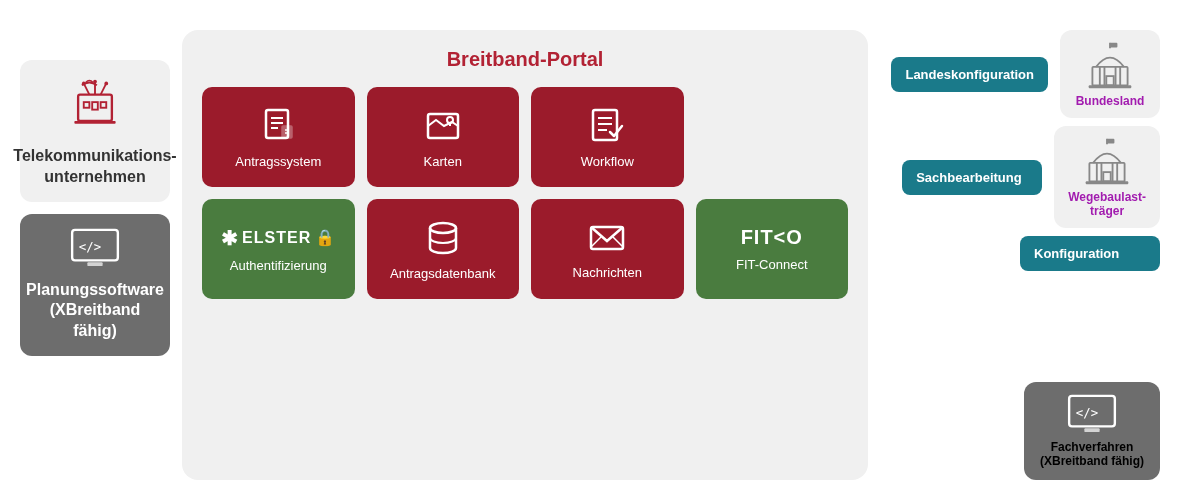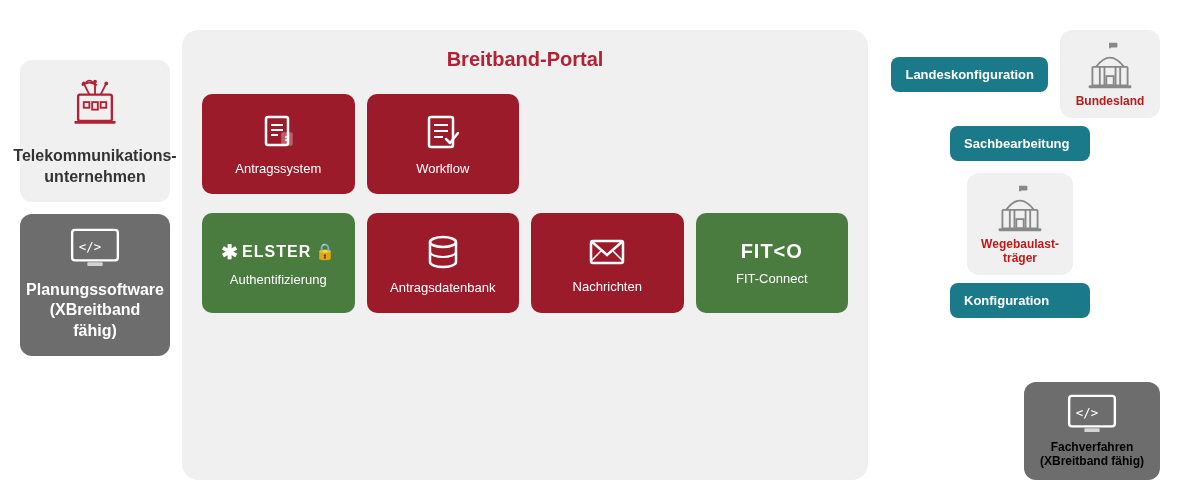--- a/index.html
+++ b/index.html
@@ -61,21 +61,21 @@
     .planning-icon svg { width: 50px; height: 40px; }
 
     
     .center-col {
       flex: 1;
       background: #f0f0f0;
       border-radius: 16px;
       padding: 18px 20px;
       display: flex;
       flex-direction: column;
-      gap: 19px;
+      gap: 12px;
       margin-top: 10px;
     }
     .portal-title {
       text-align: center;
       font-size: 20px;
       font-weight: 700;
       color: #b22234;
       margin-bottom: 4px;
     }
     .portal-grid {
@@ -186,27 +186,27 @@
       background: #f0f0f0;
       border-radius: 12px;
       padding: 10px 14px;
       text-align: center;
       gap: 4px;
       min-width: 100px;
     }
     .right-building-box .label {
       font-size: 12px;
       font-weight: 600;
-      color: #b91c1c;
+      color: #a21caf;
     }
     .right-building-box svg { width: 50px; height: 50px; }
 
     .right-row {
       display: flex;
-      flex-direction: column;
+      flex-direction: row;
       align-items: center;
       justify-content: flex-end;
       gap: 12px;
     }
 
     .fach-box {
       background: #6d6d6d;
       border-radius: 12px;
       padding: 12px 16px;
       text-align: center;
@@ -280,20 +280,29 @@
           <line x1="13" y1="12" x2="25" y2="12" stroke="white" stroke-width="2"></line>
           <line x1="13" y1="17" x2="25" y2="17" stroke="white" stroke-width="2"></line>
           <line x1="13" y1="22" x2="20" y2="22" stroke="white" stroke-width="2"></line>
           <rect x="24" y="20" width="10" height="12" rx="1" fill="white" opacity="0.3" stroke="white" stroke-width="1.5"></rect>
           <line x1="27" y1="24" x2="31" y2="24" stroke="white" stroke-width="1.5"></line>
           <line x1="27" y1="27" x2="31" y2="27" stroke="white" stroke-width="1.5"></line>
         </svg>
         <span class="card-label">Antragssystem</span>
       </div>
 
+      <div class="portal-card">
+        <svg width="40" height="40" viewBox="0 0 40 40" fill="none">
+          <rect x="5" y="8" width="30" height="24" rx="2" stroke="white" stroke-width="2.5" fill="none"></rect>
+          <polyline points="5,20 13,14 21,20 29,16 35,20" stroke="white" stroke-width="2" fill="none"></polyline>
+          <circle cx="27" cy="14" r="3" stroke="white" stroke-width="2" fill="none"></circle>
+          <line x1="27" y1="17" x2="27" y2="20" stroke="white" stroke-width="2"></line>
+        </svg>
+        <span class="card-label">Karten</span>
+      </div>
 
       <div class="portal-card">
         <svg width="40" height="40" viewBox="0 0 40 40" fill="none">
           <rect x="6" y="4" width="24" height="30" rx="2" stroke="white" stroke-width="2.5" fill="none"></rect>
           <line x1="11" y1="12" x2="25" y2="12" stroke="white" stroke-width="2"></line>
           <line x1="11" y1="18" x2="25" y2="18" stroke="white" stroke-width="2"></line>
           <line x1="11" y1="24" x2="20" y2="24" stroke="white" stroke-width="2"></line>
           <polyline points="23,26 27,30 35,20" stroke="white" stroke-width="2.5" fill="none" stroke-linecap="round" stroke-linejoin="round"></polyline>
         </svg>
         <span class="card-label">Workflow</span>

